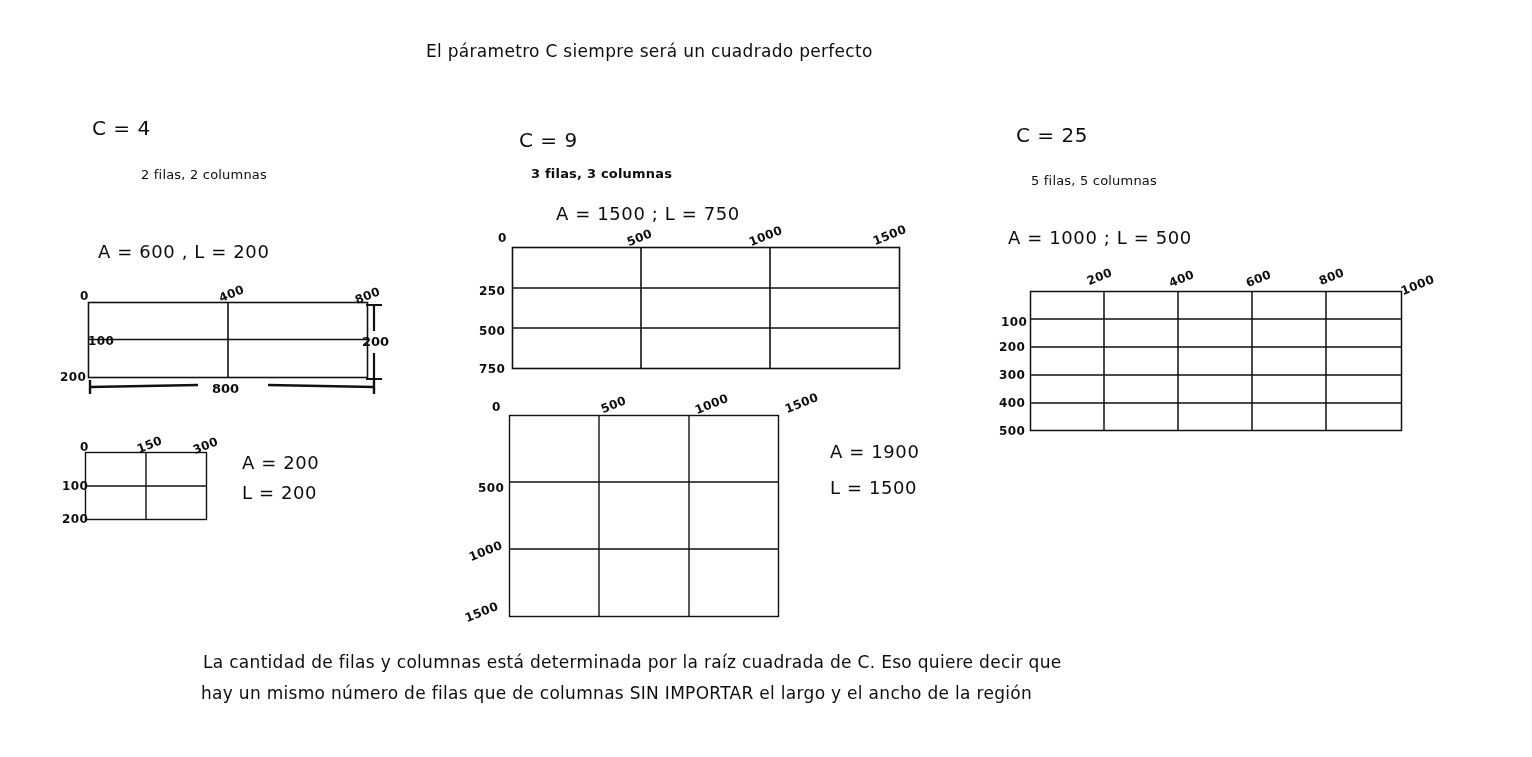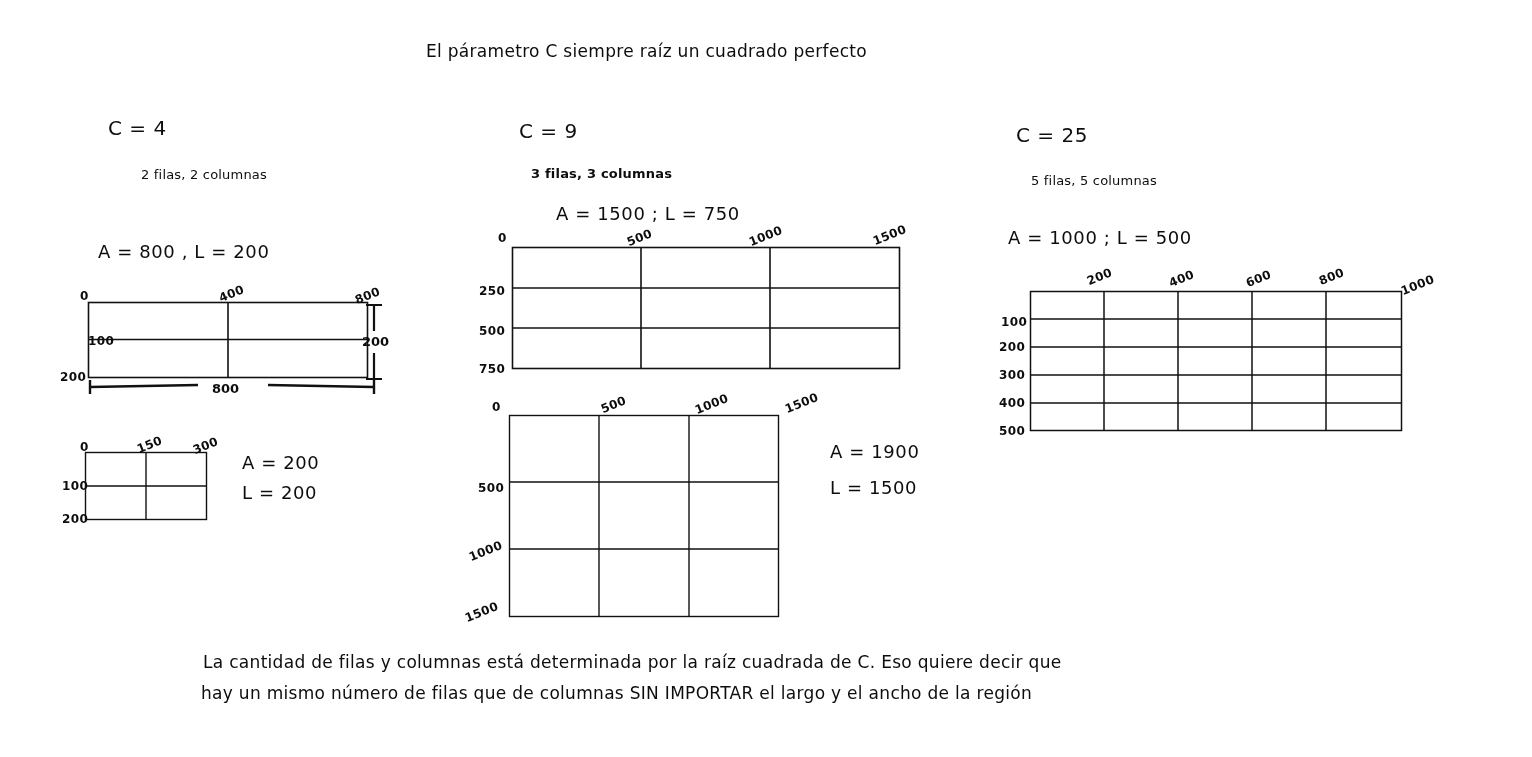--- a/index.html
+++ b/index.html
@@ -58,25 +58,25 @@
     letter-spacing: 0.3px;
   }
   .dim-label {
     font-size: 13px;
     font-weight: 700;
   }
 </style>
 </head>
 <body>
 
-<div class="abs hand title" style="left:426px; top:41px;">El párametro C siempre raíz un cuadrado perfecto</div>
+<div class="abs hand title" style="left:426px; top:41px;">El párametro C siempre será un cuadrado perfecto</div>
 
-<div class="abs hand section-head" style="left:108px; top:116px;">C = 4</div>
+<div class="abs hand section-head" style="left:92px; top:116px;">C = 4</div>
 <div class="abs hand section-sub" style="left:141px; top:167px;">2 filas, 2 columnas</div>
-<div class="abs hand eq-big" style="left:98px; top:241px;">A = 800 ,  L = 200</div>
+<div class="abs hand eq-big" style="left:98px; top:241px;">A = 600 ,  L = 200</div>
 
 <div class="grid-wrap" style="left:88px; top:302px;">
   <svg width="280" height="76" viewBox="0 0 280 76">
     <rect x="0.5" y="0.5" width="279" height="75" fill="none" stroke="#111" stroke-width="1.6"></rect>
     <line x1="0" y1="37.5" x2="280" y2="37.5" stroke="#111" stroke-width="1.6"></line>
     <line x1="140" y1="0" x2="140" y2="76" stroke="#111" stroke-width="1.6"></line>
   </svg>
 </div>
 <div class="abs hand tick" style="left:80px; top:289px;">0</div>
 <div class="abs hand tick-rot" style="left:222px; top:291px;">400</div>
@@ -105,21 +105,21 @@
   </svg>
 </div>
 <div class="abs hand tick" style="left:80px; top:440px;">0</div>
 <div class="abs hand tick-rot" style="left:140px; top:442px;">150</div>
 <div class="abs hand tick-rot" style="left:196px; top:443px;">300</div>
 <div class="abs hand tick" style="left:62px; top:479px;">100</div>
 <div class="abs hand tick" style="left:62px; top:512px;">200</div>
 <div class="abs hand eq-big" style="left:242px; top:452px;">A = 200</div>
 <div class="abs hand eq-big" style="left:242px; top:482px;">L = 200</div>
 
-<div class="abs hand section-head" style="left:519px; top:119px;">C = 9</div>
+<div class="abs hand section-head" style="left:519px; top:128px;">C = 9</div>
 <div class="abs hand section-sub" style="left:531px; top:166px;font-weight:bold;">3 filas, 3 columnas</div>
 <div class="abs hand eq-big" style="left:556px; top:203px;">A = 1500 ;  L = 750</div>
 
 <div class="grid-wrap" style="left:512px; top:247px;">
   <svg width="388" height="122" viewBox="0 0 388 122">
     <rect x="0.5" y="0.5" width="387" height="121" fill="none" stroke="#111" stroke-width="1.6"></rect>
     <line x1="0" y1="41" x2="388" y2="41" stroke="#111" stroke-width="1.6"></line>
     <line x1="0" y1="81" x2="388" y2="81" stroke="#111" stroke-width="1.6"></line>
     <line x1="129" y1="0" x2="129" y2="122" stroke="#111" stroke-width="1.6"></line>
     <line x1="258" y1="0" x2="258" y2="122" stroke="#111" stroke-width="1.6"></line>

